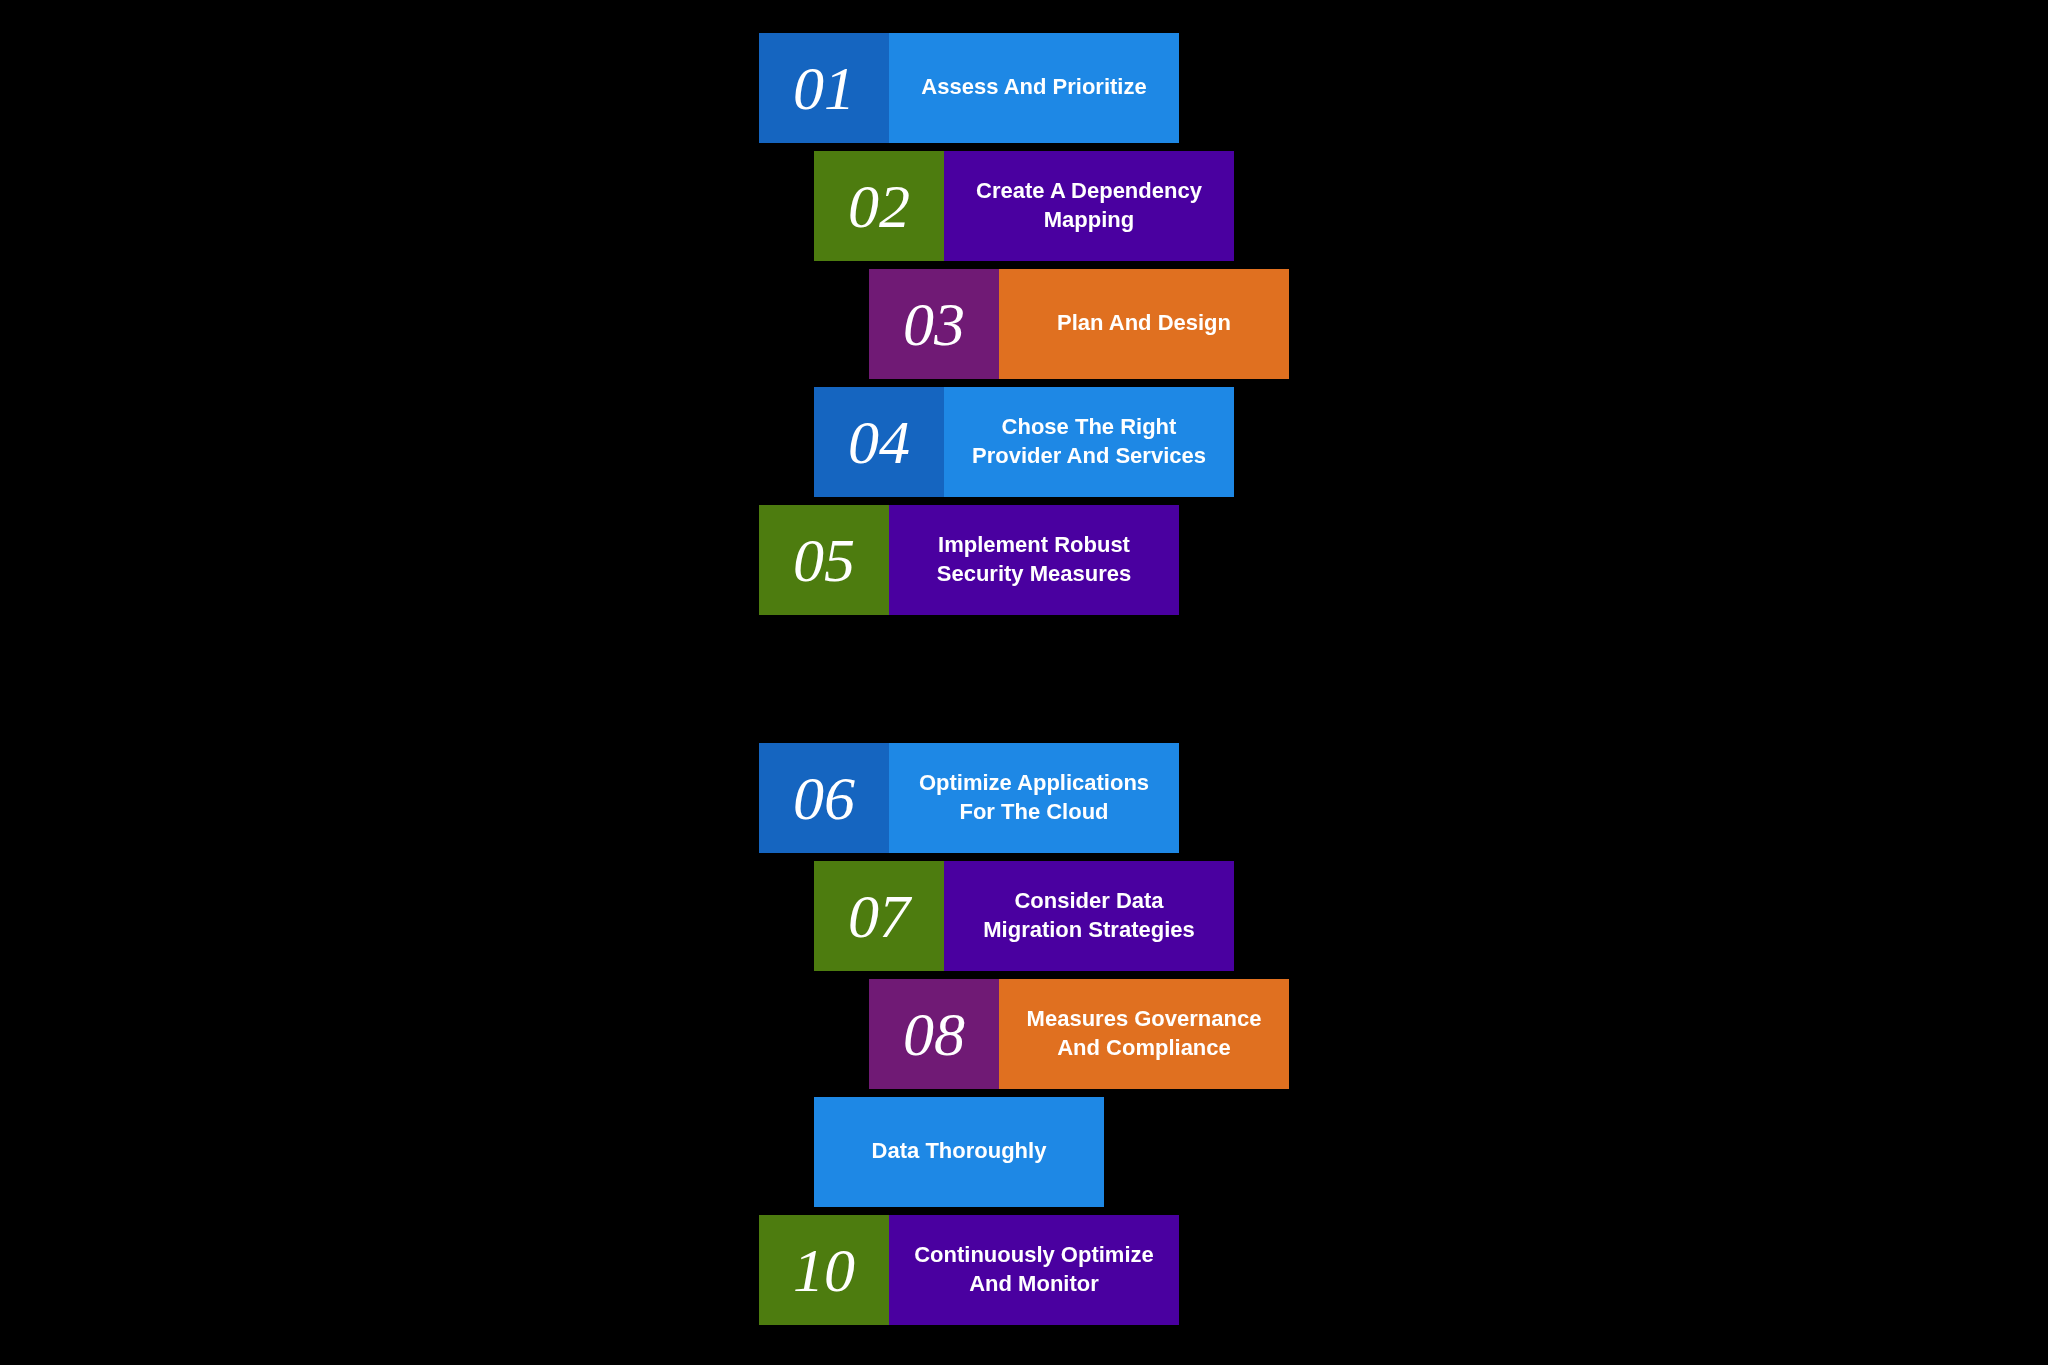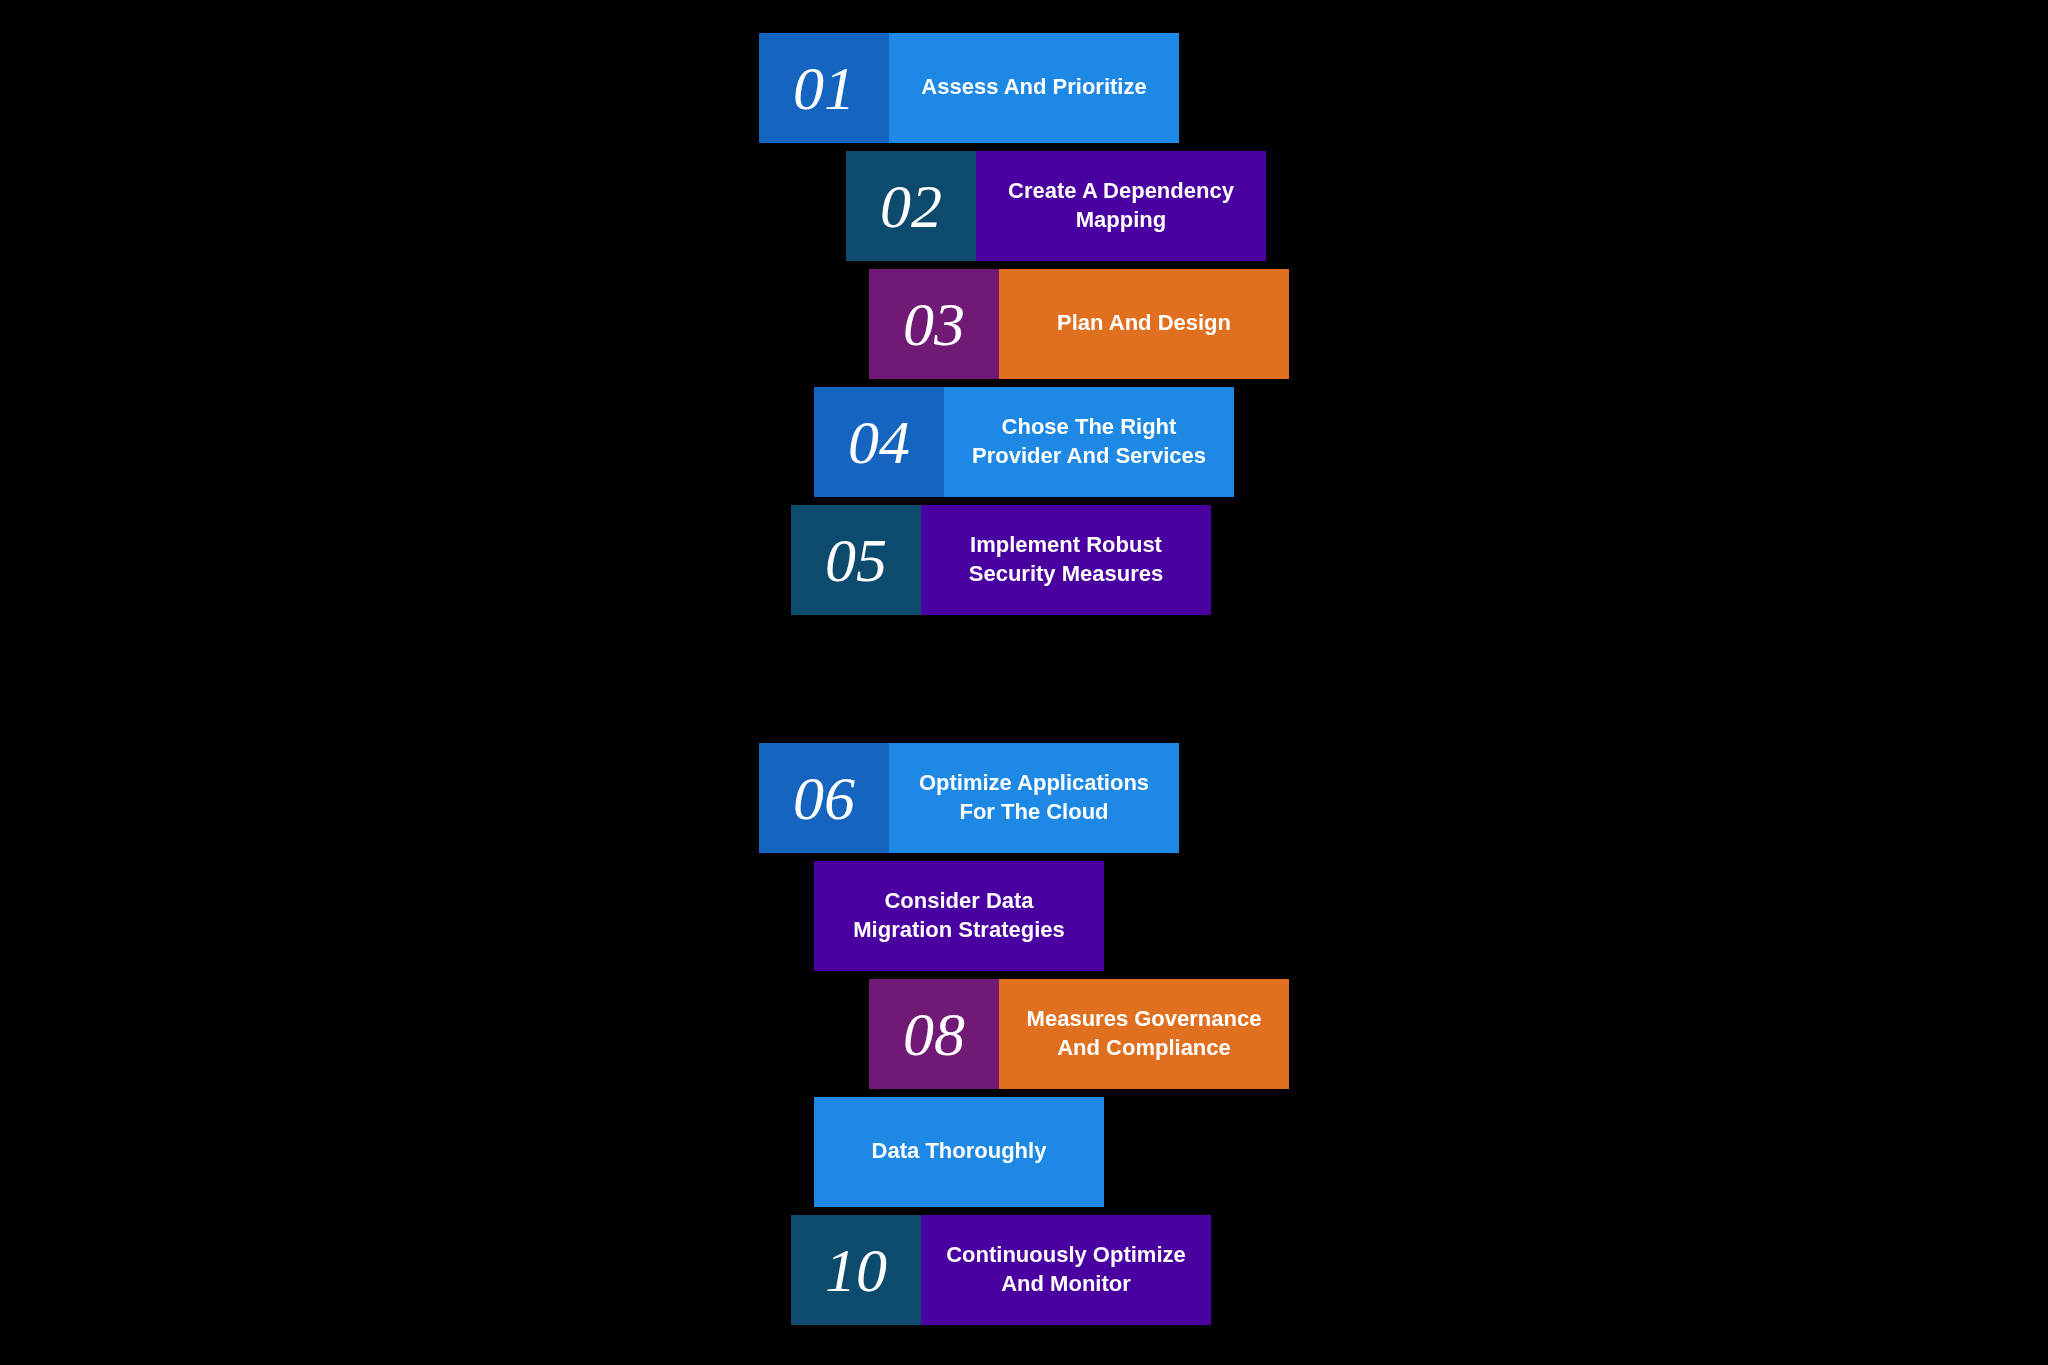--- a/index.html
+++ b/index.html
@@ -82,21 +82,21 @@
       color: white;
       text-align: center;
       line-height: 1.3;
       text-transform: none;
     }
 
     
     .blue-num { background: #1565C0; }
     .blue-label { background: #1E88E5; }
 
-    .purple-num { background: #0c4a6e; margin-left: 32px; }
+    .purple-num { background: #4d7c0f; }
     .purple-label { background: #4A00A0; }
 
     .orange-num { background: #701a75; }
     .orange-label { background: #E07020; }
   </style>
 </head>
 <body>
 
 <div class="container">
   <div class="column left-col" id="left-col">
@@ -144,20 +144,23 @@
   <div class="column right-col" id="right-col">
       <div class="step">
         <div class="number-box blue-num">
           <span class="number-text">06</span>
         </div>
         <div class="label-box blue-label">
           <span class="label-text">Optimize Applications For The Cloud</span>
         </div>
       </div>
       <div class="step">
+        <div class="number-box purple-num">
+          <span class="number-text">07</span>
+        </div>
         <div class="label-box purple-label">
           <span class="label-text">Consider Data Migration Strategies</span>
         </div>
       </div>
       <div class="step">
         <div class="number-box orange-num">
           <span class="number-text">08</span>
         </div>
         <div class="label-box orange-label">
           <span class="label-text">Measures Governance And Compliance</span>

